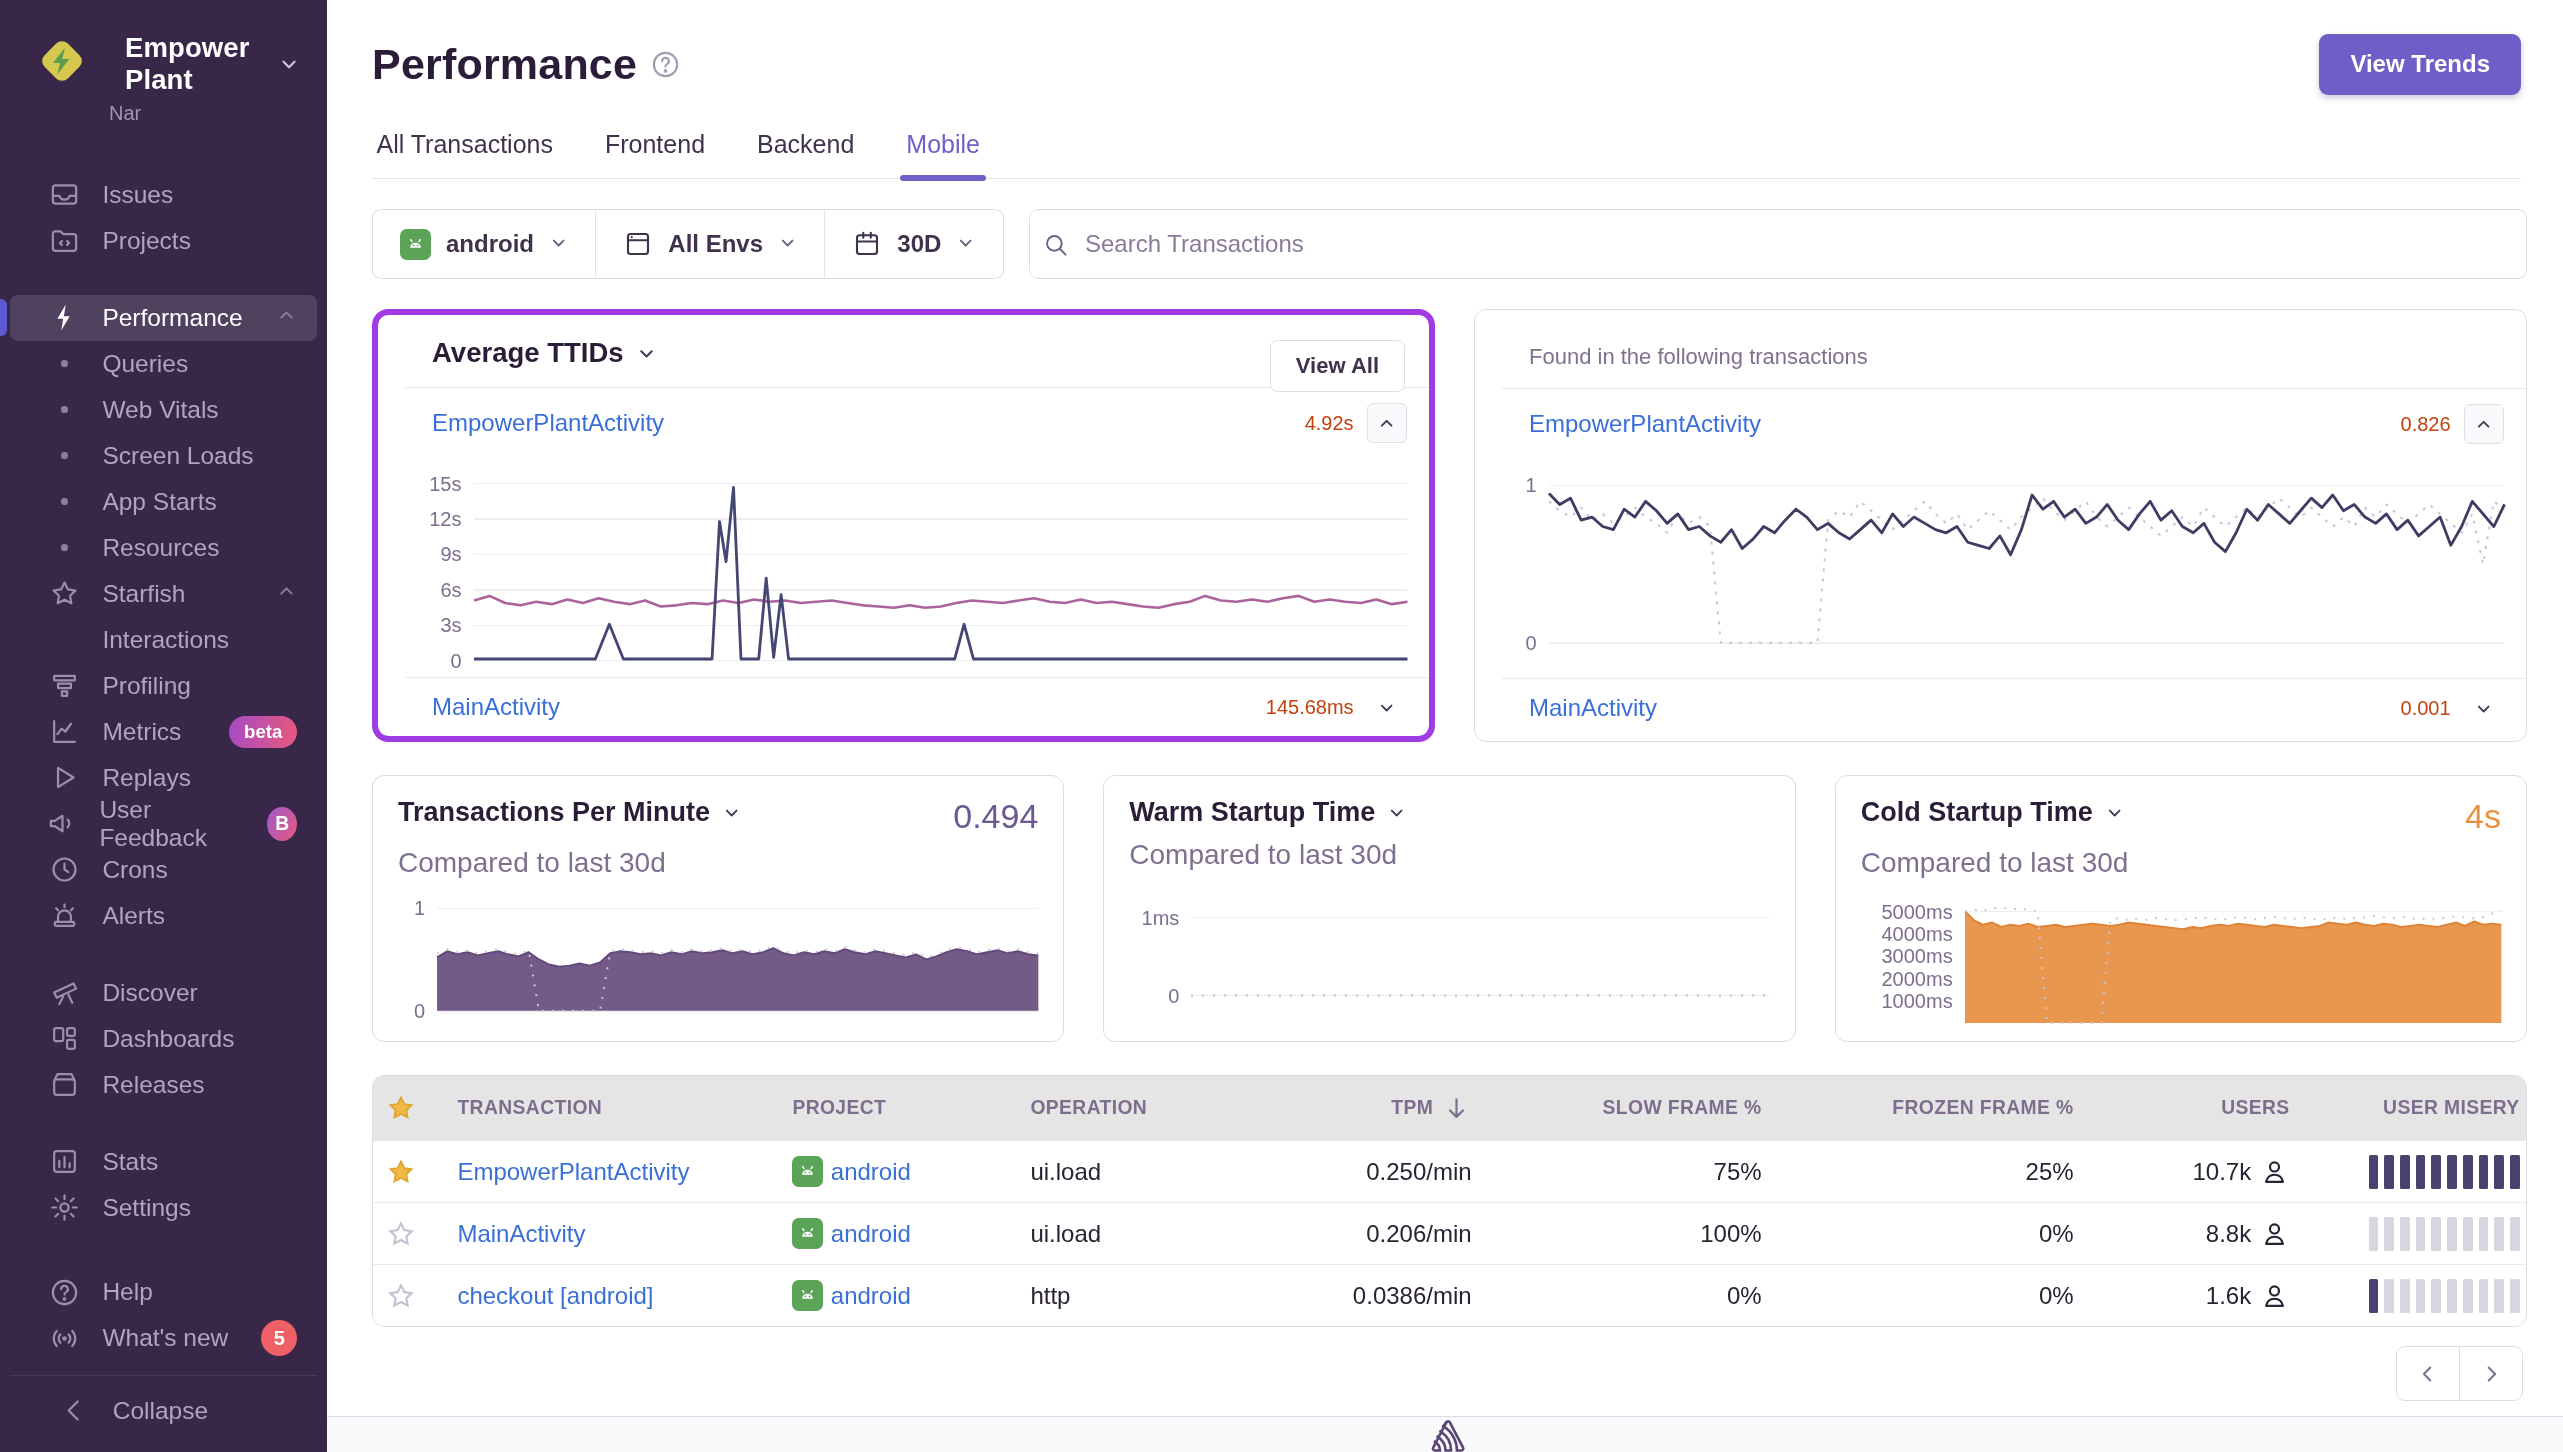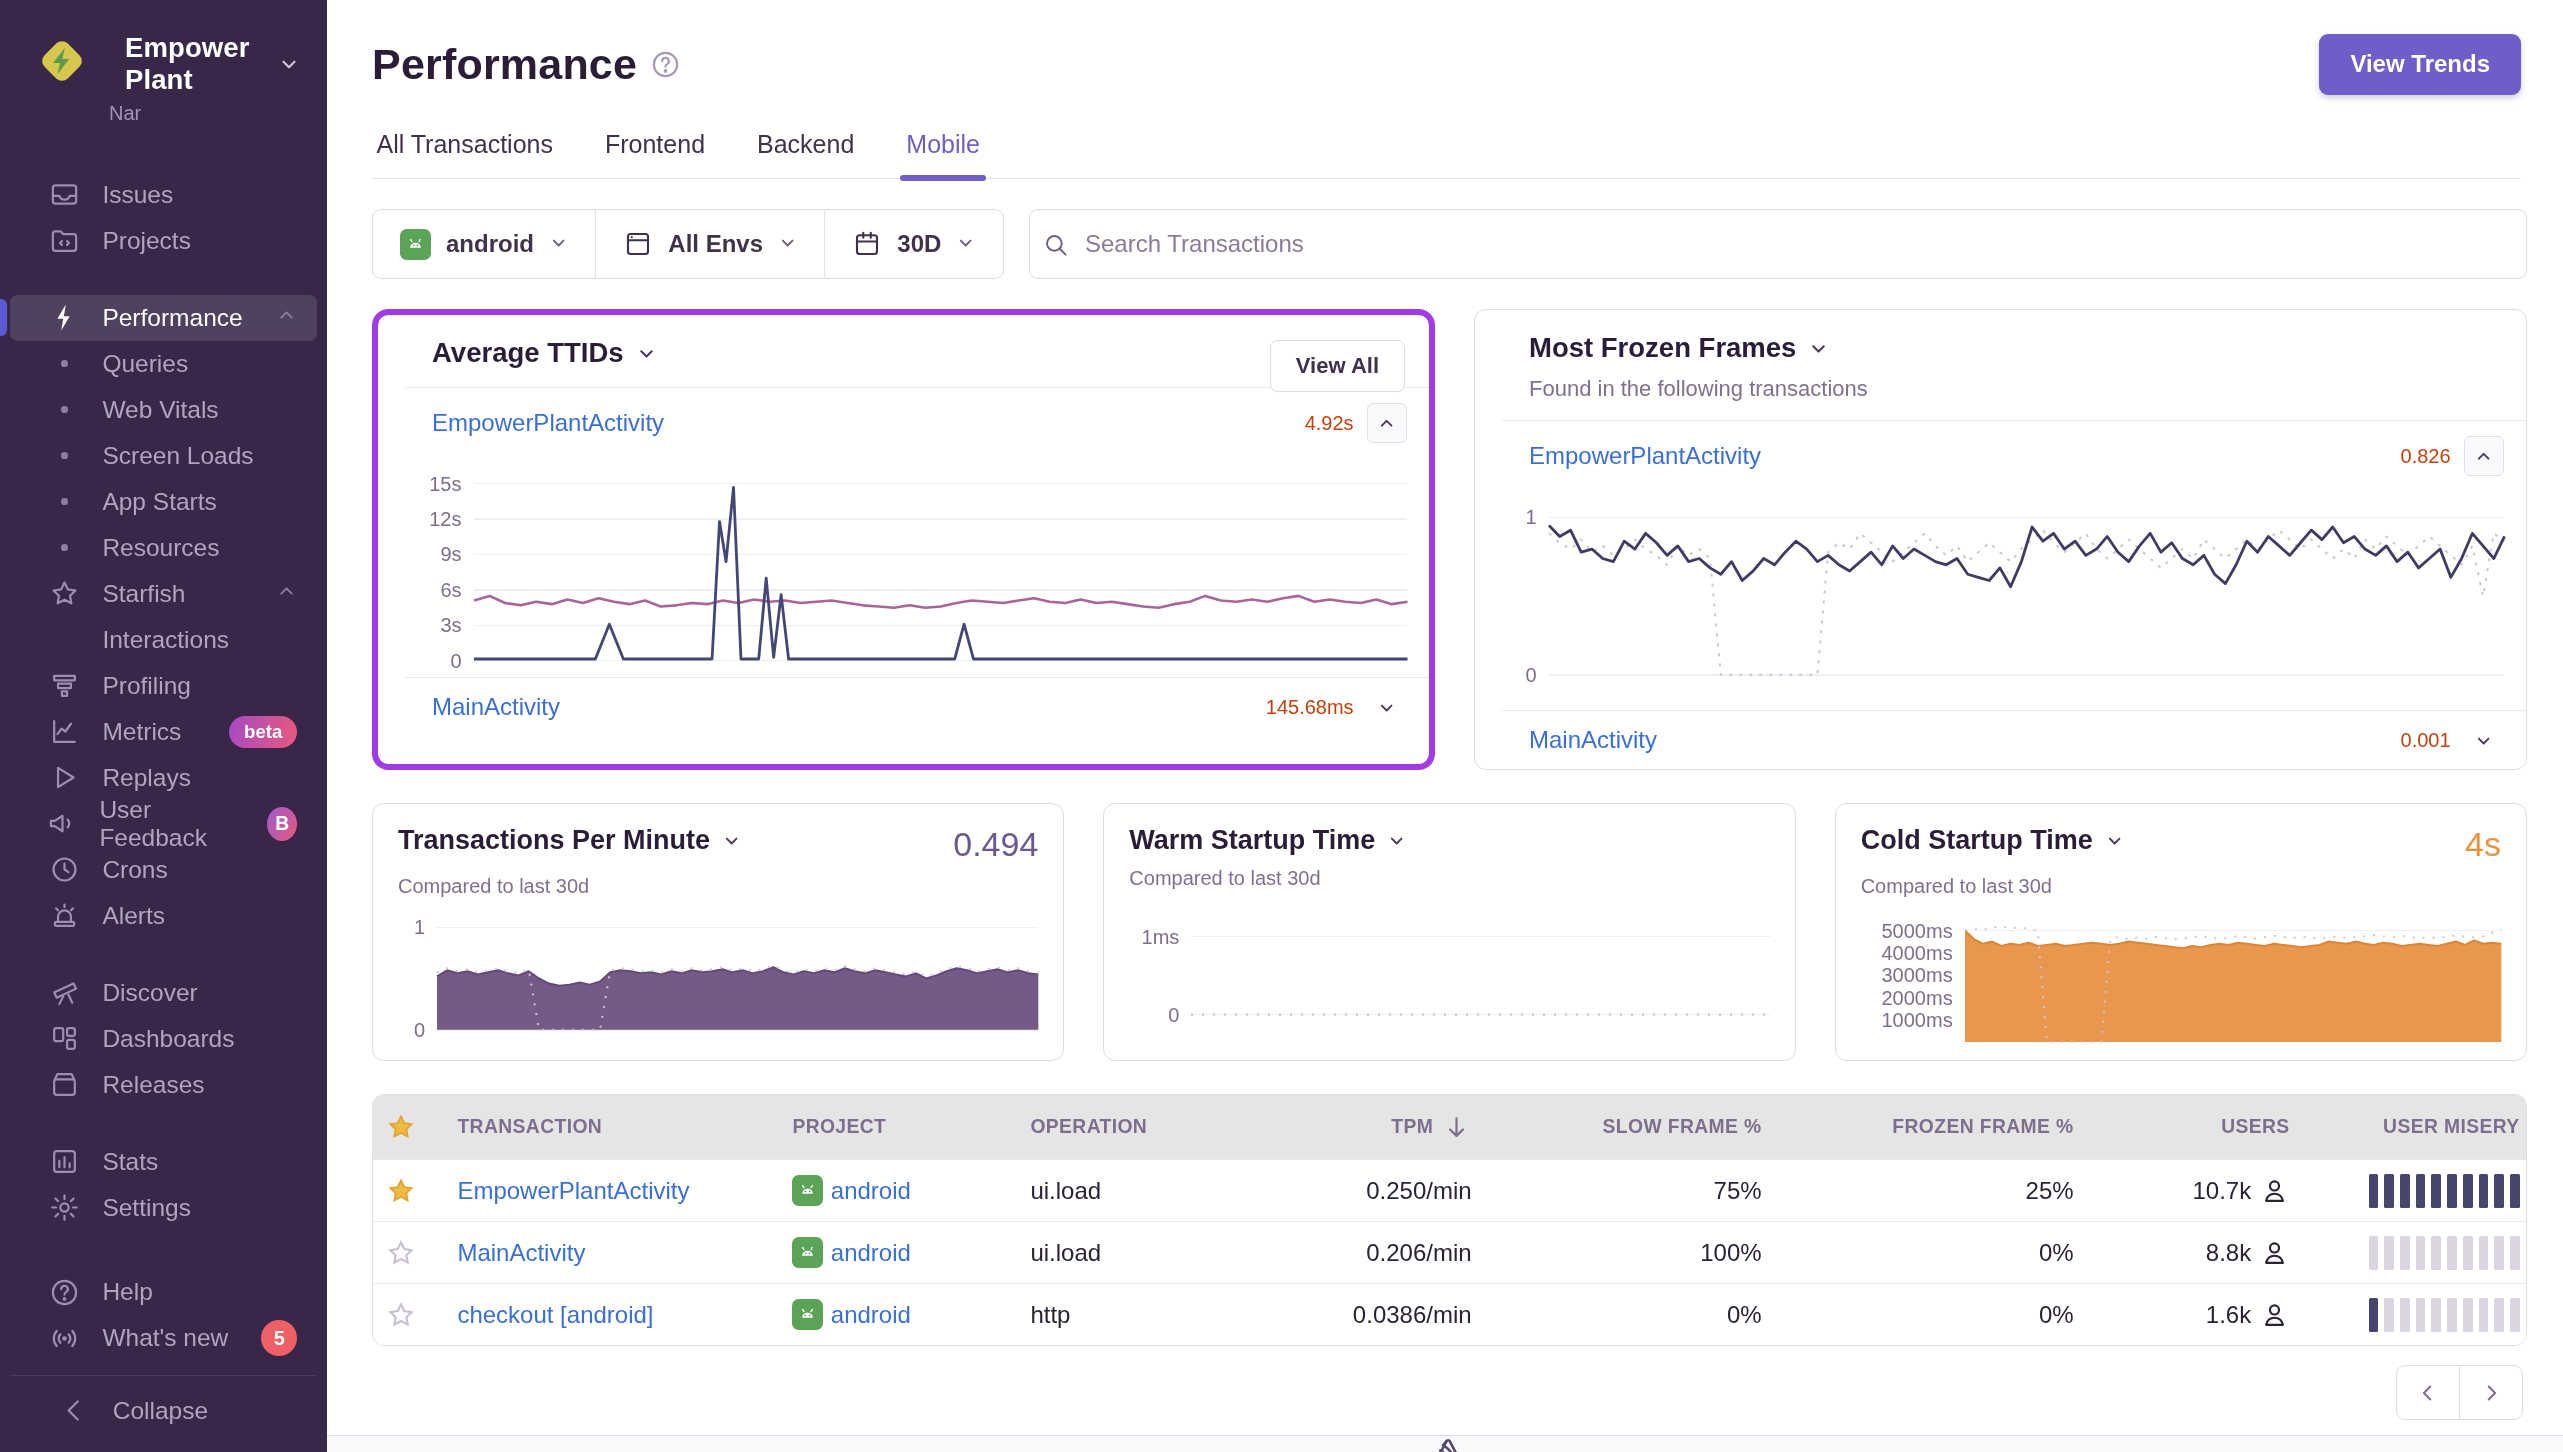--- a/index.html
+++ b/index.html
@@ -82,21 +82,21 @@
   .chart .grid { position:absolute; left:0; right:0; height:1.5px; background:#f1edf5; }
   .chart svg.plot-svg { position:absolute; inset:0; width:100%; height:100%; overflow:visible; }
 
   
   .row2 { display:flex; gap:39px; margin-top:33px; }
   .card { flex:1; border:1.5px solid #e0dae7; border-radius:12px; padding:21px 25px 18px; display:flex; flex-direction:column; min-width:0; }
   .card-title-row { display:flex; align-items:flex-start; }
   .card-title { display:flex; align-items:center; gap:12px; font-size:27px; font-weight:700; color:#2b1d38; }
   .card-title svg { width:19.3px; height:19.3px; color:#4a3b58; stroke-width:2.4; cursor:pointer; }
   .card-big { margin-left:auto; font-size:34px; font-weight:400; }
-  .card-sub { font-size:20px; color:#80708f; margin-top:10.4px; }
+  .card-sub { font-size:28px; color:#80708f; margin-top:10.4px; }
   .card-chart { height:125px; margin-top:19.3px; }
 
   
   .table { border:1.5px solid #e0dae7; border-radius:12px; margin-top:33px; overflow:hidden; }
   .tgrid { display:grid; grid-template-columns:71px 335px 238px 245px 223px 290px 312px 216px 230px; align-items:center; }
   .thead { background:#e5e5e5; height:64px; font-size:19.3px; font-weight:700; letter-spacing:0.4px; color:#7e6e8e; }
   .thead .cell { text-transform:uppercase; }
   .cell { padding:0 13.4px; display:flex; align-items:center; gap:7.4px; }
   .cell.r { justify-content:flex-end; text-align:right; }
   .trow { background:#fff; border-top:1.5px solid #ece7f0; height:62px; font-size:24px; }
@@ -566,26 +566,20 @@
           <span class="chplain">
               <svg class="ic" viewBox="0 0 26 26" width="19.3" height="19.3">
                 <use href="#i-chevron-down"></use>
               </svg>
             </span>
         </div>
       </section>
 
       <section class="panel">
         <div class="panel-head">
-          <div class="panel-title-row">
-            <span class="panel-title">Most Frozen Frames</span>
-            <svg class="ic" viewBox="0 0 28 28" width="21" height="21">
-                <use href="#i-chevron-down"></use>
-              </svg>
-          </div>
           <div class="panel-sub">Found in the following transactions</div>
         </div>
         <div class="hr"></div>
         <div class="acc-row">
           <span class="acc-link">EmpowerPlantActivity</span>
           <span class="acc-val">0.826</span>
           <span class="chbox">
               <svg class="ic" viewBox="0 0 26 26" width="19.3" height="19.3">
                 <use href="#i-chevron-up"></use>
               </svg>

